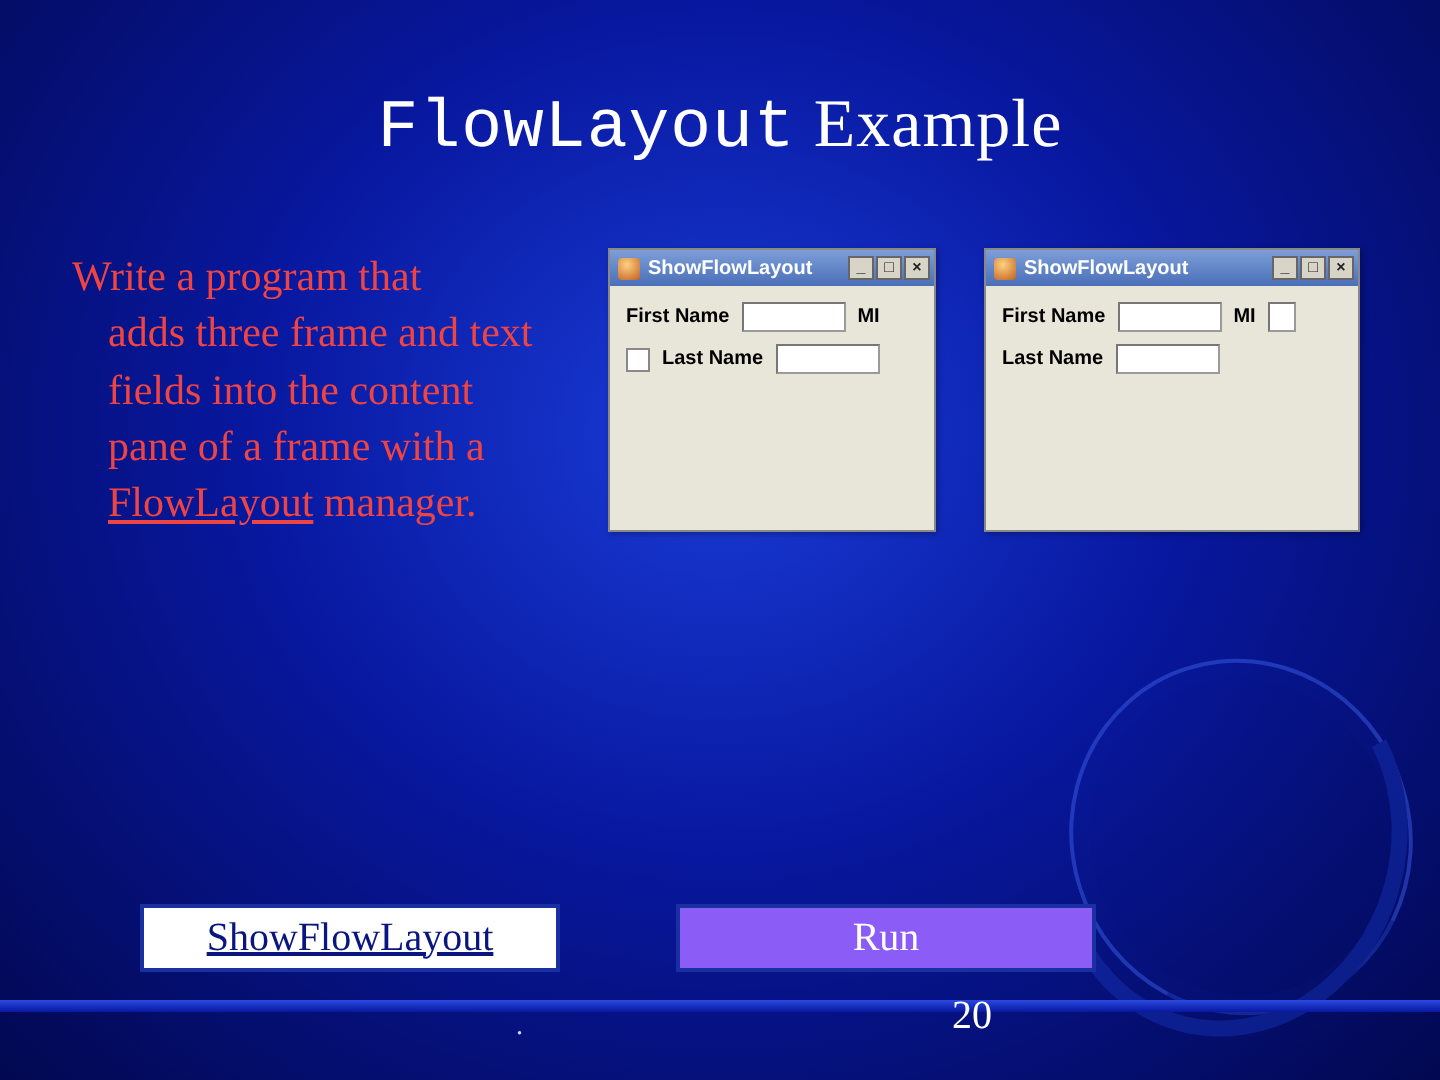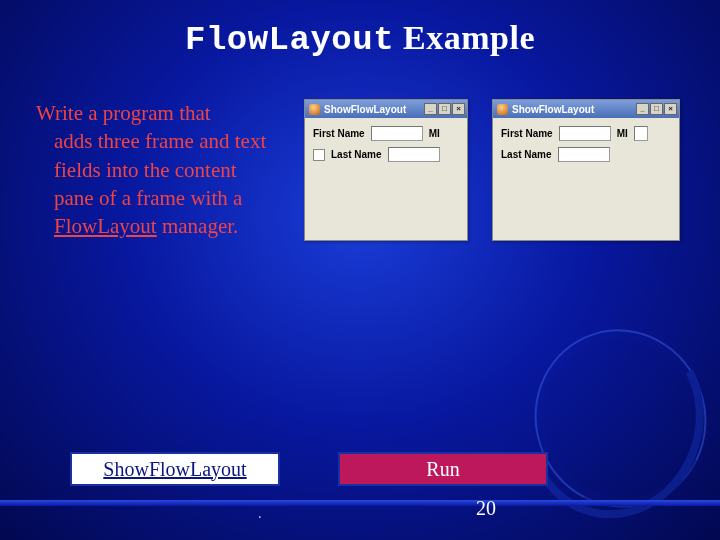--- a/index.html
+++ b/index.html
@@ -6,22 +6,22 @@
   html, body { width: 720px; height: 540px; overflow: hidden; }
   body {
     background: radial-gradient(ellipse at 50% 40%, #1a3dd8 0%, #0818a0 45%, #020850 100%);
     font-family: "Times New Roman", Times, serif;
     color: #fff;
     position: relative;
   }
   .title {
     text-align: center;
     font-size: 34px;
-    padding-top: 19px;
-    font-weight: bold;
+    padding-top: 44px;
+    font-weight: normal;
     letter-spacing: 0.5px;
   }
   .title .mono { font-family: "Courier New", monospace; }
   .content {
     display: flex;
     padding: 40px 28px 0 36px;
     gap: 24px;
   }
   .desc {
     width: 244px;
@@ -111,21 +111,21 @@
     display: flex; gap: 58px;
   }
   .btn {
     width: 210px; height: 34px;
     display: flex; align-items: center; justify-content: center;
     font-size: 20px;
     border: 2px solid #1a2fa0;
     cursor: pointer;
   }
   .btn.white { background: #fff; color: #0a1680; text-decoration: underline; }
-  .btn.teal  { background: #be185d; color: #fff; }
+  .btn.teal  { background: #8b5cf6; color: #fff; }
   .footer-line {
     position: absolute; left: 0; right: 0; bottom: 34px; height: 6px;
     background: linear-gradient(to bottom, #2a49e0, #0818a0);
   }
   .pagenum {
     position: absolute; right: 224px; bottom: 20px;
     font-size: 20px; color: #fff;
   }
   .dot {
     position: absolute; left: 258px; bottom: 18px;

